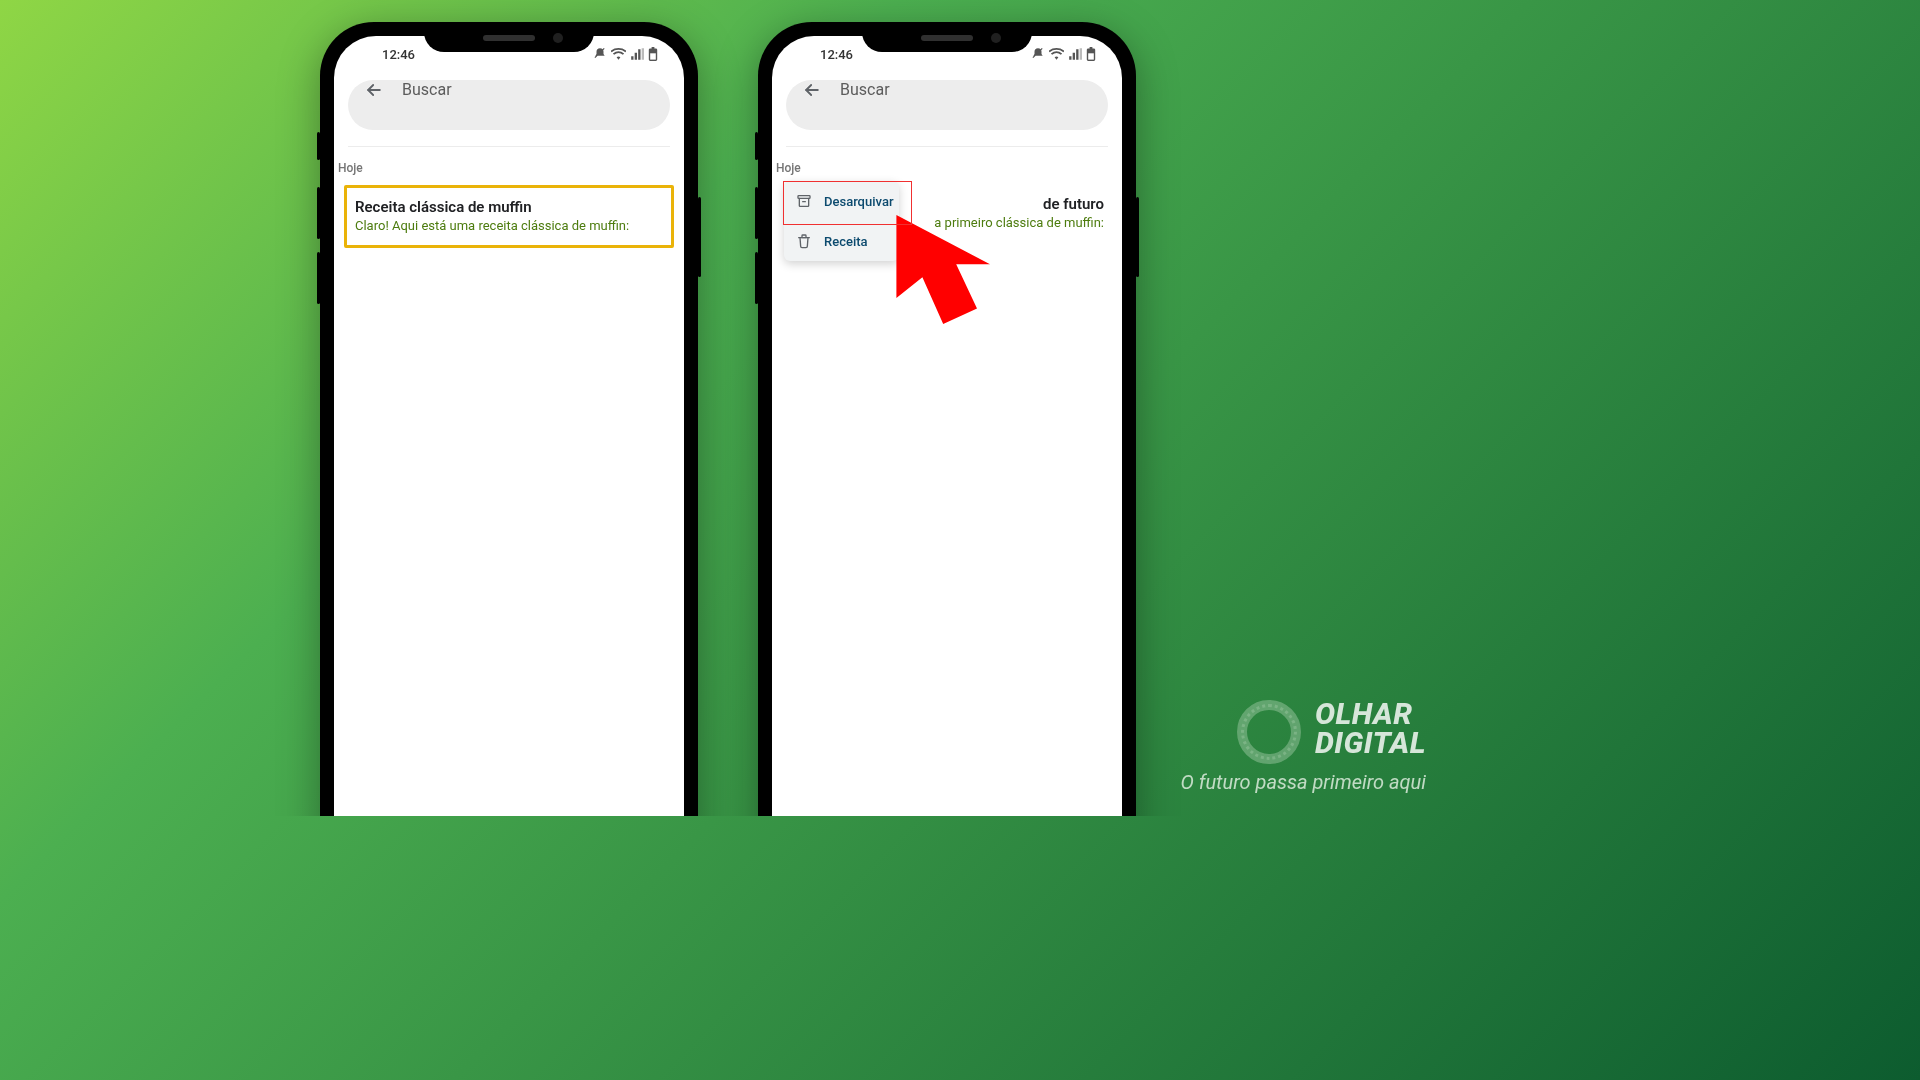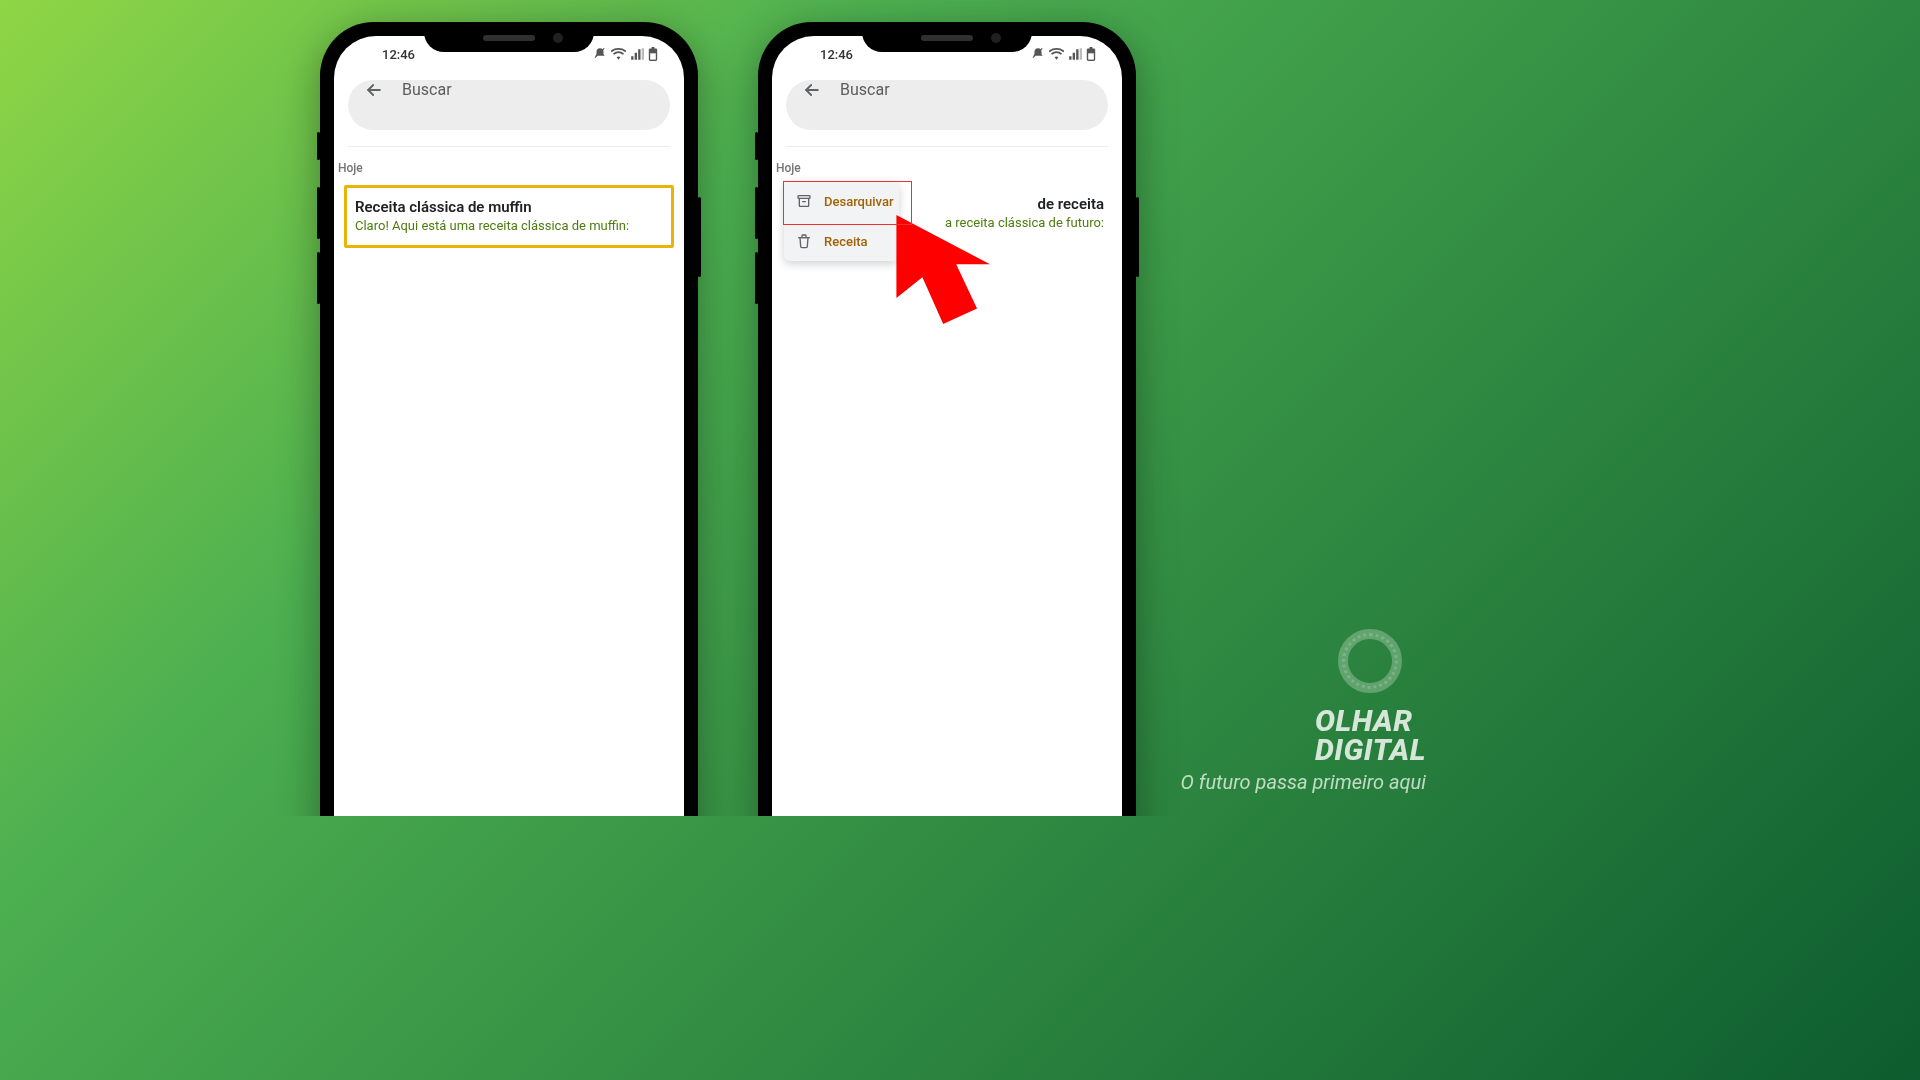--- a/index.html
+++ b/index.html
@@ -158,21 +158,21 @@
     overflow: hidden;
     z-index: 5;
   }
   .context-menu .mi {
     display: flex;
     align-items: center;
     gap: 12px;
     padding: 12px 12px;
     font-size: 13px;
     font-weight: 500;
-    color: #a16207;
+    color: #0c4a6e;
   }
   .context-menu .mi .ic { color: #5f6368; display:flex; }
 
   .red-box-overlay {
     position: absolute;
     border: 1px solid #f03030;
     pointer-events: none;
   }
 
   .big-arrow {
@@ -201,23 +201,22 @@
     position: absolute;
     right: 30px;
     bottom: 22px;
     display: flex;
     flex-direction: column;
     align-items: flex-end;
     color: #d6e6d9;
   }
   .brand-row {
     display: flex;
-    align-items: center;
+    align-items: flex-start;
     gap: 14px;
-    flex-direction: column;
   }
   .brand-ring {
     width: 64px;
     height: 64px;
     border-radius: 50%;
     border: 10px solid rgba(200,225,200,0.35);
     position: relative;
   }
   .brand-ring::after {
     content: "";
@@ -338,24 +337,24 @@
         </span>
         <span class="ph">Buscar</span>
       </div>
 
       <div class="divider"></div>
 
       <div class="section-label">Hoje</div>
 
       <div class="chat-item-plain" style="position:relative;">
         <div class="chat-title" style="text-align:right;">
-          <span>de receita</span>
+          <span>de futuro</span>
         </div>
         <div class="chat-sub" style="text-align:right;">
-          <span>a receita clássica de futuro:</span>
+          <span>a primeiro clássica de muffin:</span>
         </div>
       </div>
 
       <div class="red-box-overlay" style="top:145px; left:11px; width:129px; height:44px; z-index:7;"></div>
 
       <div class="context-menu">
         <div class="mi">
           <span class="ic">
             <svg width="16" height="16" viewBox="0 0 24 24" fill="none" stroke="#5f6368" stroke-width="2" stroke-linecap="round" stroke-linejoin="round">
                 <rect x="3" y="4" width="18" height="4" rx="1"></rect>

